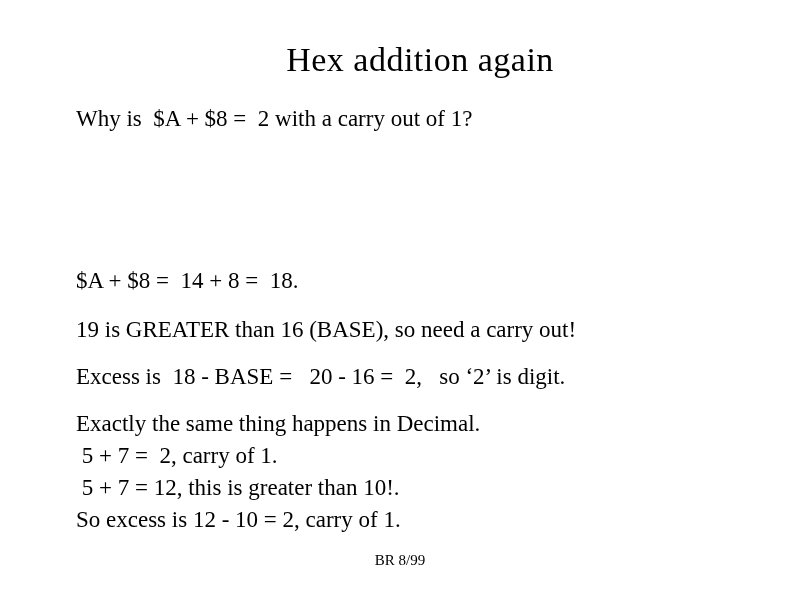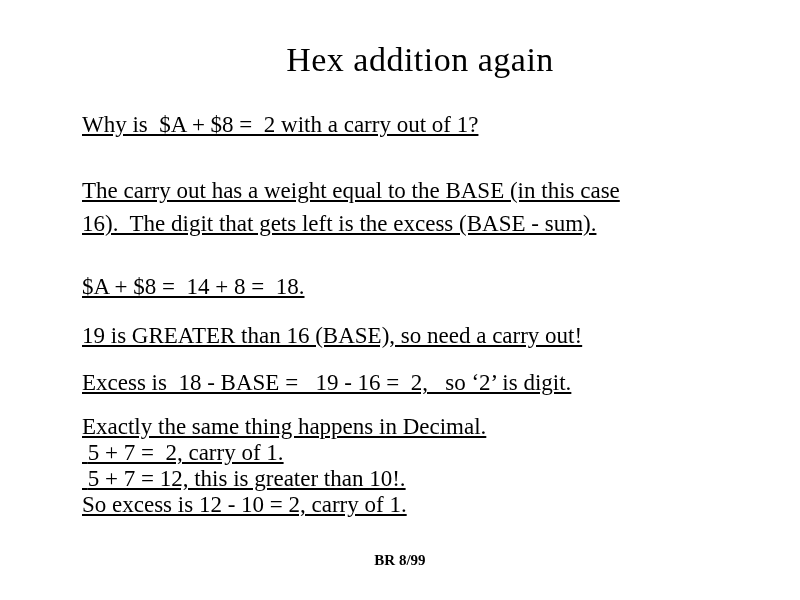--- a/index.html
+++ b/index.html
@@ -26,59 +26,55 @@
     font-size: 34px;
     font-weight: normal;
     letter-spacing: 0.5px;
     white-space: pre-wrap;
     padding-left: 12px;
   }
   .para {
     position: absolute;
     left: 66px;
     width: 690px;
-    margin: 16px;
+    margin: 10px;
     font-size: 23px;
     line-height: 33px;
     white-space: pre-wrap;
-    text-decoration: underline;
   }
   .p-why     { top: 92px; }
   .p-carry   { top: 158px; }
   .p-sum     { top: 254px; }
   .p-greater { top: 303px; }
   .p-excess  { top: 350px; }
-  .p-decimal { top: 398px; line-height: 26px; }
+  .p-decimal { top: 398px; line-height: 32px; }
   .footer {
     position: absolute;
     top: 552px;
     left: 0;
     width: 100%;
     text-align: center;
     font-size: 15px;
     white-space: pre-wrap;
-    font-weight: bold;
   }
 </style>
 </head>
 <body>
 
 <div class="slide">
   <h1 class="title">Hex addition again</h1>
 
   <div class="para p-why">Why is  $A + $8 =  2 with a carry out of 1?</div>
 
-  <div class="para p-carry">The carry out has a weight equal to the BASE (in this case
-16).  The digit that gets left is the excess (BASE - sum).</div>
 
   <div class="para p-sum">$A + $8 =  14 + 8 =  18.</div>
 
   <div class="para p-greater">19 is GREATER than 16 (BASE), so need a carry out!</div>
 
-  <div class="para p-excess">Excess is  18 - BASE =   19 - 16 =  2,   so ‘2’ is digit.</div>
+  <div class="para p-excess">Excess is  18 - BASE =   20 - 16 =  2,   so ‘2’ is digit.</div>
 
   <div class="para p-decimal">Exactly the same thing happens in Decimal.
  5 + 7 =  2, carry of 1.
  5 + 7 = 12, this is greater than 10!.
 So excess is 12 - 10 = 2, carry of 1.</div>
 
   <div class="footer">BR 8/99</div>
 </div>
 
 </body></html>

